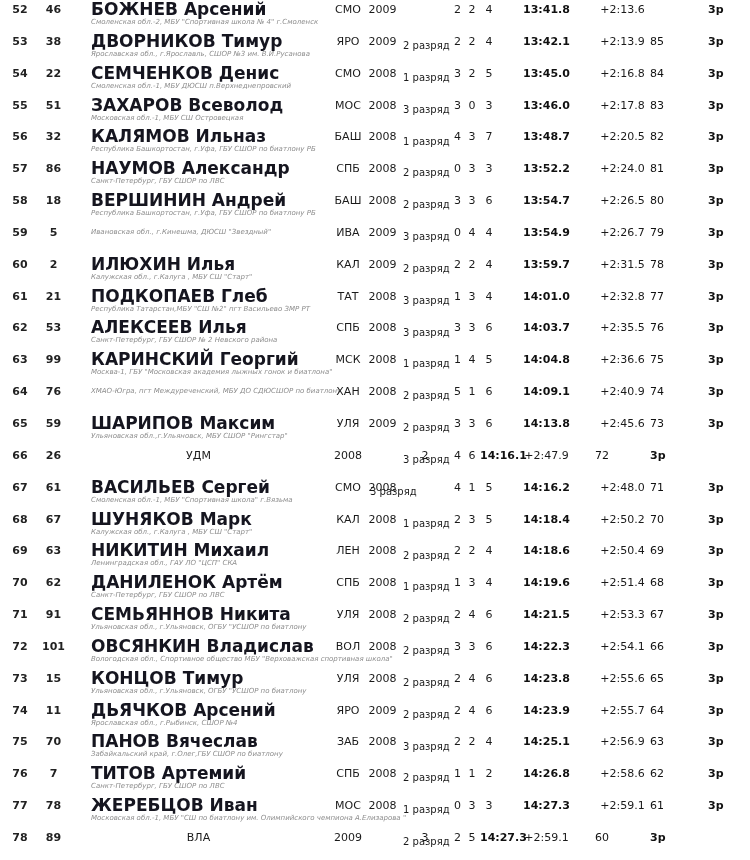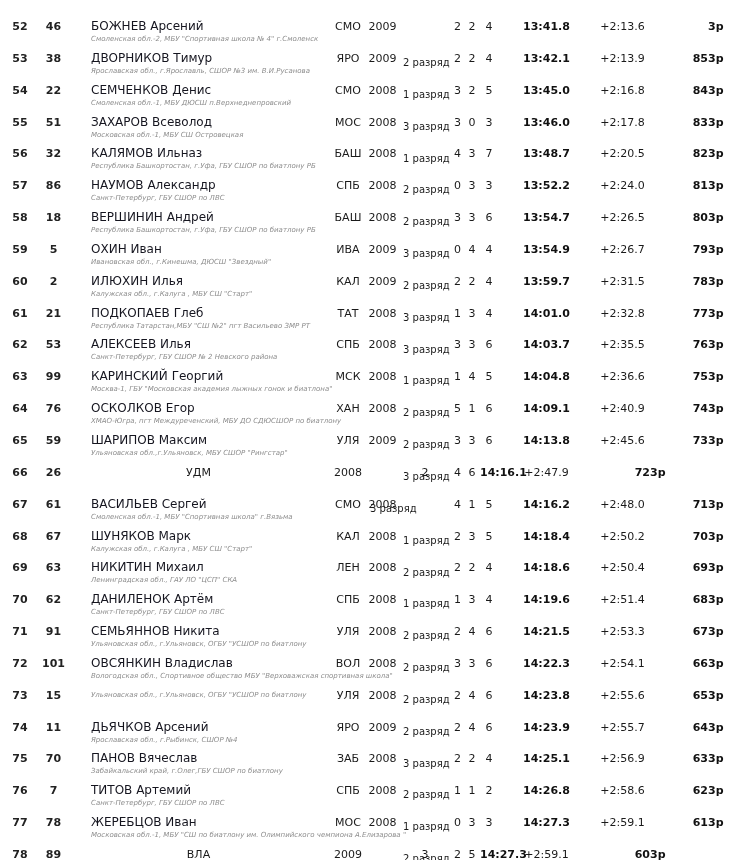--- a/index.html
+++ b/index.html
@@ -7,37 +7,37 @@
     width:750px;height:860px;overflow:hidden;
     font-family:"DejaVu Sans","Liberation Sans",sans-serif;
     color:#1a1a1a;
   }
   #results{width:750px;}
   .row{
     height:31.85px;
     display:grid;
     grid-template-columns:40px 27px 263px 36px 33px 52px 13px 16px 18px 97px 55px 58px 42px;
     align-items:start;
-    padding-top:20px;
+    padding-top:3px;
     box-sizing:border-box;
   }
   .c{font-size:11px;line-height:13px;white-space:nowrap;}
   .place,.bib{font-weight:bold;text-align:center;color:#222222;}
   .namecell{padding-left:24px;overflow:visible;}
-  .name{display:block;font-weight:normal;font-size:12px;line-height:13px;color:#15151f;}
+  .name{display:block;font-weight:bold;font-size:17px;line-height:13px;color:#15151f;}
   .team{
     display:block;font-style:italic;font-size:7px;line-height:8px;
     margin-top:2px;color:#8c8c8c;white-space:nowrap;overflow:visible;
   }
   .region,.year{text-align:center;}
   .grade{padding-left:4px;font-size:10px;margin-top:36px;}
   .p1,.p2,.pt{text-align:center;}
   .time{font-weight:bold;text-align:center;color:#111111;}
   .gap{text-align:center;}
-  .points{font-weight:bold;text-align:right;color:#111111;}
+  .points{font-weight:normal;text-align:left;color:#111111;}
   .newgrade{font-weight:bold;color:#111111;}
 </style>
 </head>
 <body>
 
 <div id="results">
   <div class="row">
     <span class="c place">52</span>
     <span class="c bib">46</span>
     <span class="c namecell">
@@ -167,21 +167,20 @@
     <span class="c time">13:54.7</span>
     <span class="c gap">+2:26.5</span>
     <span class="c points">80</span>
     <span class="c newgrade">3р</span>
   </div>
 
   <div class="row">
     <span class="c place">59</span>
     <span class="c bib">5</span>
     <span class="c namecell">
-      <span class="name">ОХИН Иван</span>
       <span class="team">Ивановская обл., г.Кинешма, ДЮСШ "Звездный"</span>
     </span>
     <span class="c region">ИВА</span>
     <span class="c year">2009</span>
     <span class="c grade">2 разряд</span>
     <span class="c p1">0</span>
     <span class="c p2">4</span>
     <span class="c pt">4</span>
     <span class="c time">13:54.9</span>
     <span class="c gap">+2:26.7</span>
@@ -262,21 +261,20 @@
     <span class="c time">14:04.8</span>
     <span class="c gap">+2:36.6</span>
     <span class="c points">75</span>
     <span class="c newgrade">3р</span>
   </div>
 
   <div class="row">
     <span class="c place">64</span>
     <span class="c bib">76</span>
     <span class="c namecell">
-      <span class="name">ОСКОЛКОВ Егор</span>
       <span class="team">ХМАО-Югра, пгт Междуреченский, МБУ  ДО СДЮСШОР по биатлону</span>
     </span>
     <span class="c region">ХАН</span>
     <span class="c year">2008</span>
     <span class="c grade">2 разряд</span>
     <span class="c p1">5</span>
     <span class="c p2">1</span>
     <span class="c pt">6</span>
     <span class="c time">14:09.1</span>
     <span class="c gap">+2:40.9</span>
@@ -429,20 +427,21 @@
     <span class="c time">14:22.3</span>
     <span class="c gap">+2:54.1</span>
     <span class="c points">66</span>
     <span class="c newgrade">3р</span>
   </div>
 
   <div class="row">
     <span class="c place">73</span>
     <span class="c bib">15</span>
     <span class="c namecell">
+      <span class="name">КОНЦОВ Тимур</span>
       <span class="team">Ульяновская обл., г.Ульяновск, ОГБУ "УСШОР по биатлону</span>
     </span>
     <span class="c region">УЛЯ</span>
     <span class="c year">2008</span>
     <span class="c grade">2 разряд</span>
     <span class="c p1">2</span>
     <span class="c p2">4</span>
     <span class="c pt">6</span>
     <span class="c time">14:23.8</span>
     <span class="c gap">+2:55.6</span>

